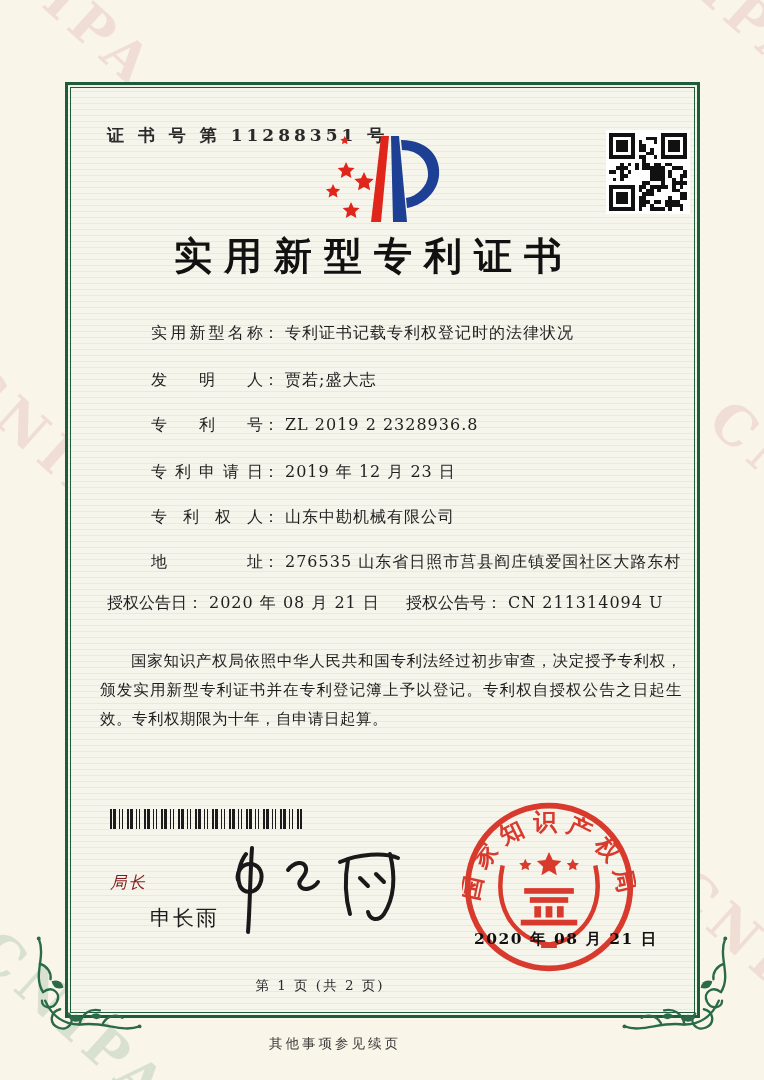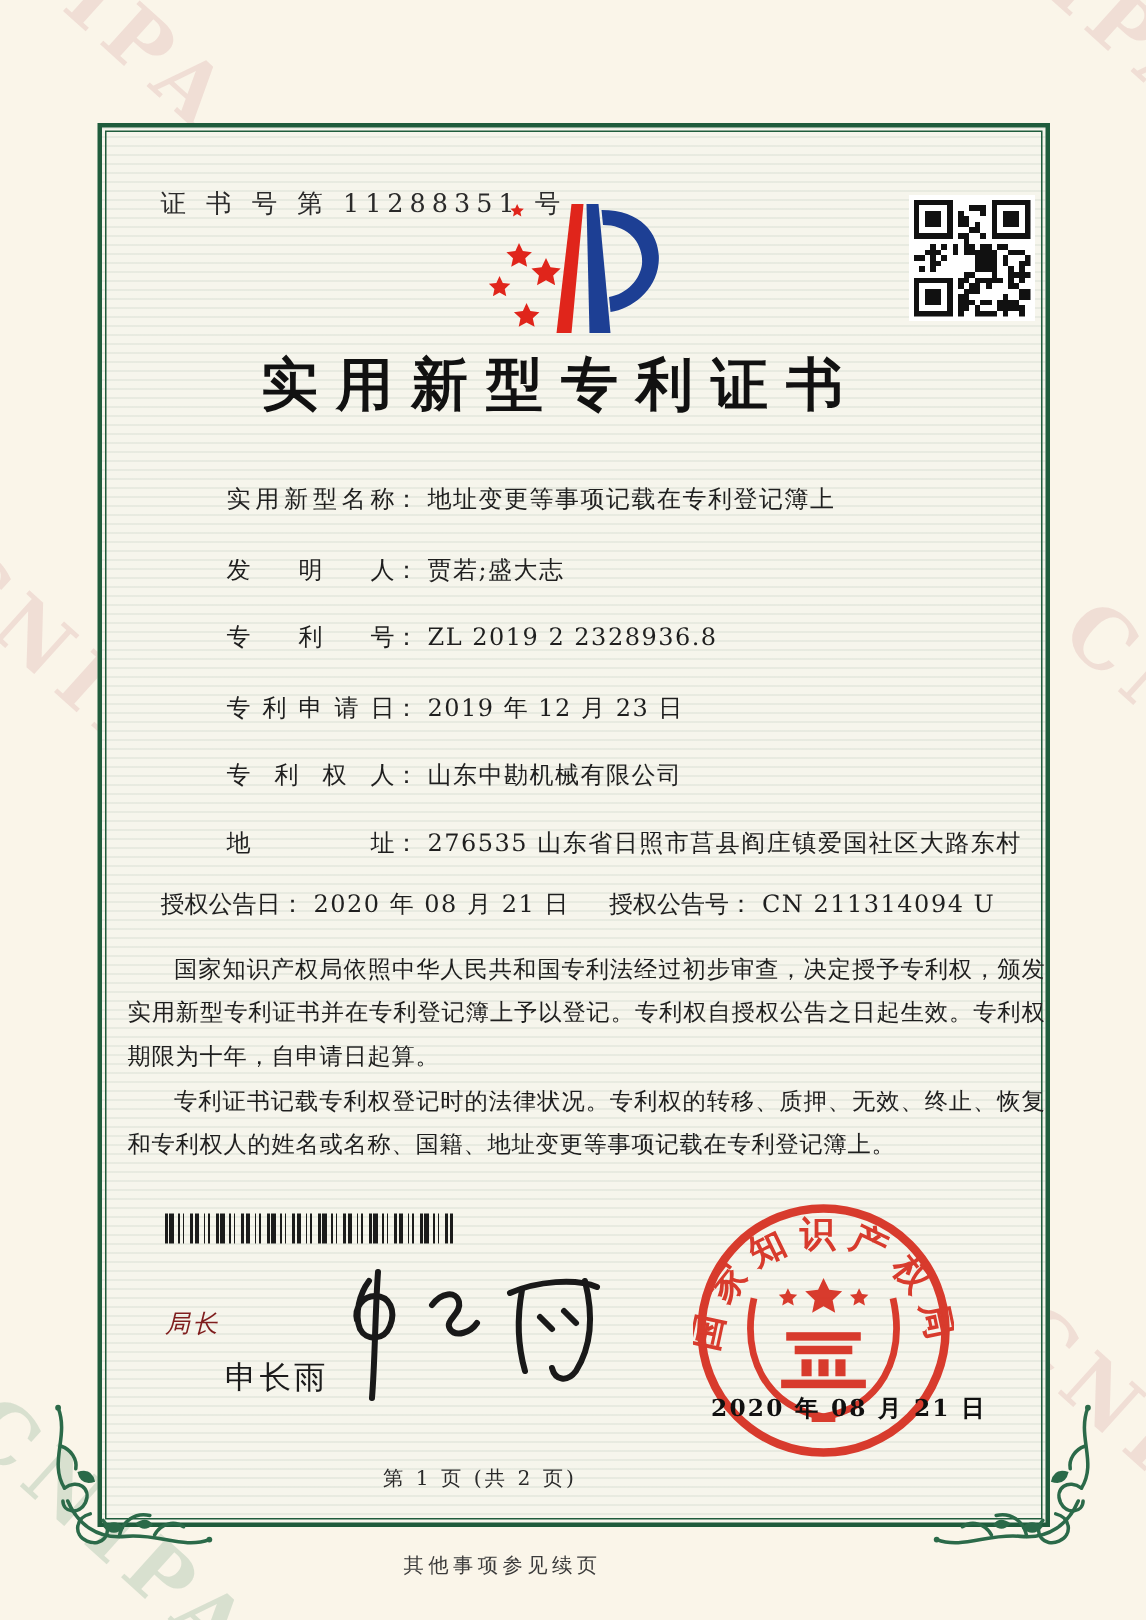--- a/index.html
+++ b/index.html
@@ -40,21 +40,21 @@
     content:"";position:absolute;inset:2px;border:1px solid #1f5c3c;
     pointer-events:none;
   }
 
   .ornament{position:absolute;width:118px;height:118px;pointer-events:none;}
   .ornament.bl{left:28px;top:932px;}
   .ornament.br{left:618px;top:932px;transform:scaleX(-1);}
 
   .cert-no{
     position:absolute;left:107px;top:124px;
-    font-size:17px;letter-spacing:4px;color:#2a2a2a;
+    font-size:17px;letter-spacing:4px;color:#2a2a2a;font-weight:bold;
   }
 
   .logo{position:absolute;left:315px;top:126px;width:136px;height:100px;}
 
   .qr{
     position:absolute;left:606px;top:130px;width:84px;height:84px;
     background:#fff;padding:3px;box-sizing:border-box;
   }
   .qr svg{width:100%;height:100%;shape-rendering:crispEdges;}
 
@@ -77,21 +77,21 @@
   }
   .field-colon{display:inline-block;margin-right:6px;}
   .field-value{letter-spacing:1px;}
   .grant-no-group{position:absolute;left:299px;top:0;white-space:nowrap;}
 
   .body-text{
     position:absolute;left:84px;top:631px;width:614px;
     font-size:15.5px;line-height:29px;color:#1e1e1e;
     text-align:justify;letter-spacing:0.5px;
   }
-  .body-text p{margin:1px;text-indent:2em;}
+  .body-text p{margin:16px;text-indent:2em;}
 
   .barcode{
     position:absolute;left:110px;top:809px;width:192px;height:20px;
     background:repeating-linear-gradient(90deg,
       #1b1b1b 0 2px, rgba(0,0,0,0) 2px 3px,
       #1b1b1b 3px 6px, rgba(0,0,0,0) 6px 9px,
       #1b1b1b 9px 10px, rgba(0,0,0,0) 10px 12px,
       #1b1b1b 12px 13px, rgba(0,0,0,0) 13px 17px);
   }
 
@@ -321,21 +321,21 @@
           <rect x="14" y="20" width="1" height="1"></rect>
           <rect x="16" y="20" width="1" height="1"></rect>
           <rect x="19" y="20" width="1" height="1"></rect>
         </g>
     </svg>
   </div>
 
   <div class="title">实用新型专利证书</div>
 
   <div class="field-row" style="top:322px">
-    <span class="field-label">实用新型名称</span><span class="field-colon">：</span><span class="field-value">地址变更等事项记载在专利登记簿上</span>
+    <span class="field-label">实用新型名称</span><span class="field-colon">：</span><span class="field-value">专利证书记载专利权登记时的法律状况</span>
   </div>
   <div class="field-row" style="top:369px">
     <span class="field-label">发明人</span><span class="field-colon">：</span><span class="field-value">贾若;盛大志</span>
   </div>
   <div class="field-row" style="top:414px">
     <span class="field-label">专利号</span><span class="field-colon">：</span><span class="field-value">ZL 2019 2 2328936.8</span>
   </div>
   <div class="field-row" style="top:461px">
     <span class="field-label">专利申请日</span><span class="field-colon">：</span><span class="field-value">2019 年 12 月 23 日</span>
   </div>
@@ -347,21 +347,20 @@
   </div>
   <div class="field-row" style="top:592px">
     <span>授权公告日</span><span class="field-colon">：</span><span class="field-value">2020 年 08 月 21 日</span>
     <span class="grant-no-group">
       <span>授权公告号</span><span class="field-colon">：</span><span class="field-value">CN 211314094 U</span>
     </span>
   </div>
 
   <div class="body-text">
     <p>国家知识产权局依照中华人民共和国专利法经过初步审查，决定授予专利权，颁发实用新型专利证书并在专利登记簿上予以登记。专利权自授权公告之日起生效。专利权期限为十年，自申请日起算。</p>
-    <p>专利证书记载专利权登记时的法律状况。专利权的转移、质押、无效、终止、恢复和专利权人的姓名或名称、国籍、地址变更等事项记载在专利登记簿上。</p>
   </div>
 
   <div class="barcode"></div>
 
   <div class="director-title">局长</div>
   <div class="director-name">申长雨</div>
 
   <svg class="signature" viewBox="0 0 200 100">
     <g stroke="#191919" stroke-width="4" fill="none" stroke-linecap="round" stroke-linejoin="round">
       <path d="M24,18 C18,26 14,40 18,50 C22,58 34,58 38,48 C42,38 38,28 28,28 C20,28 14,36 16,44"></path>

